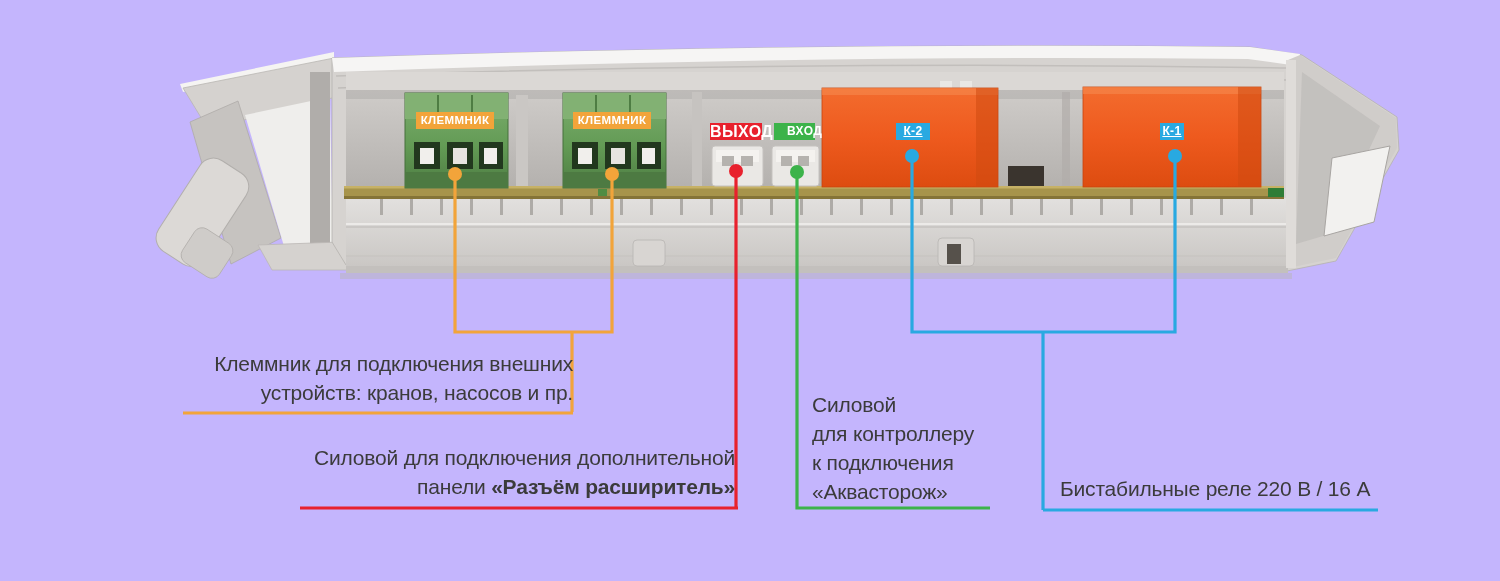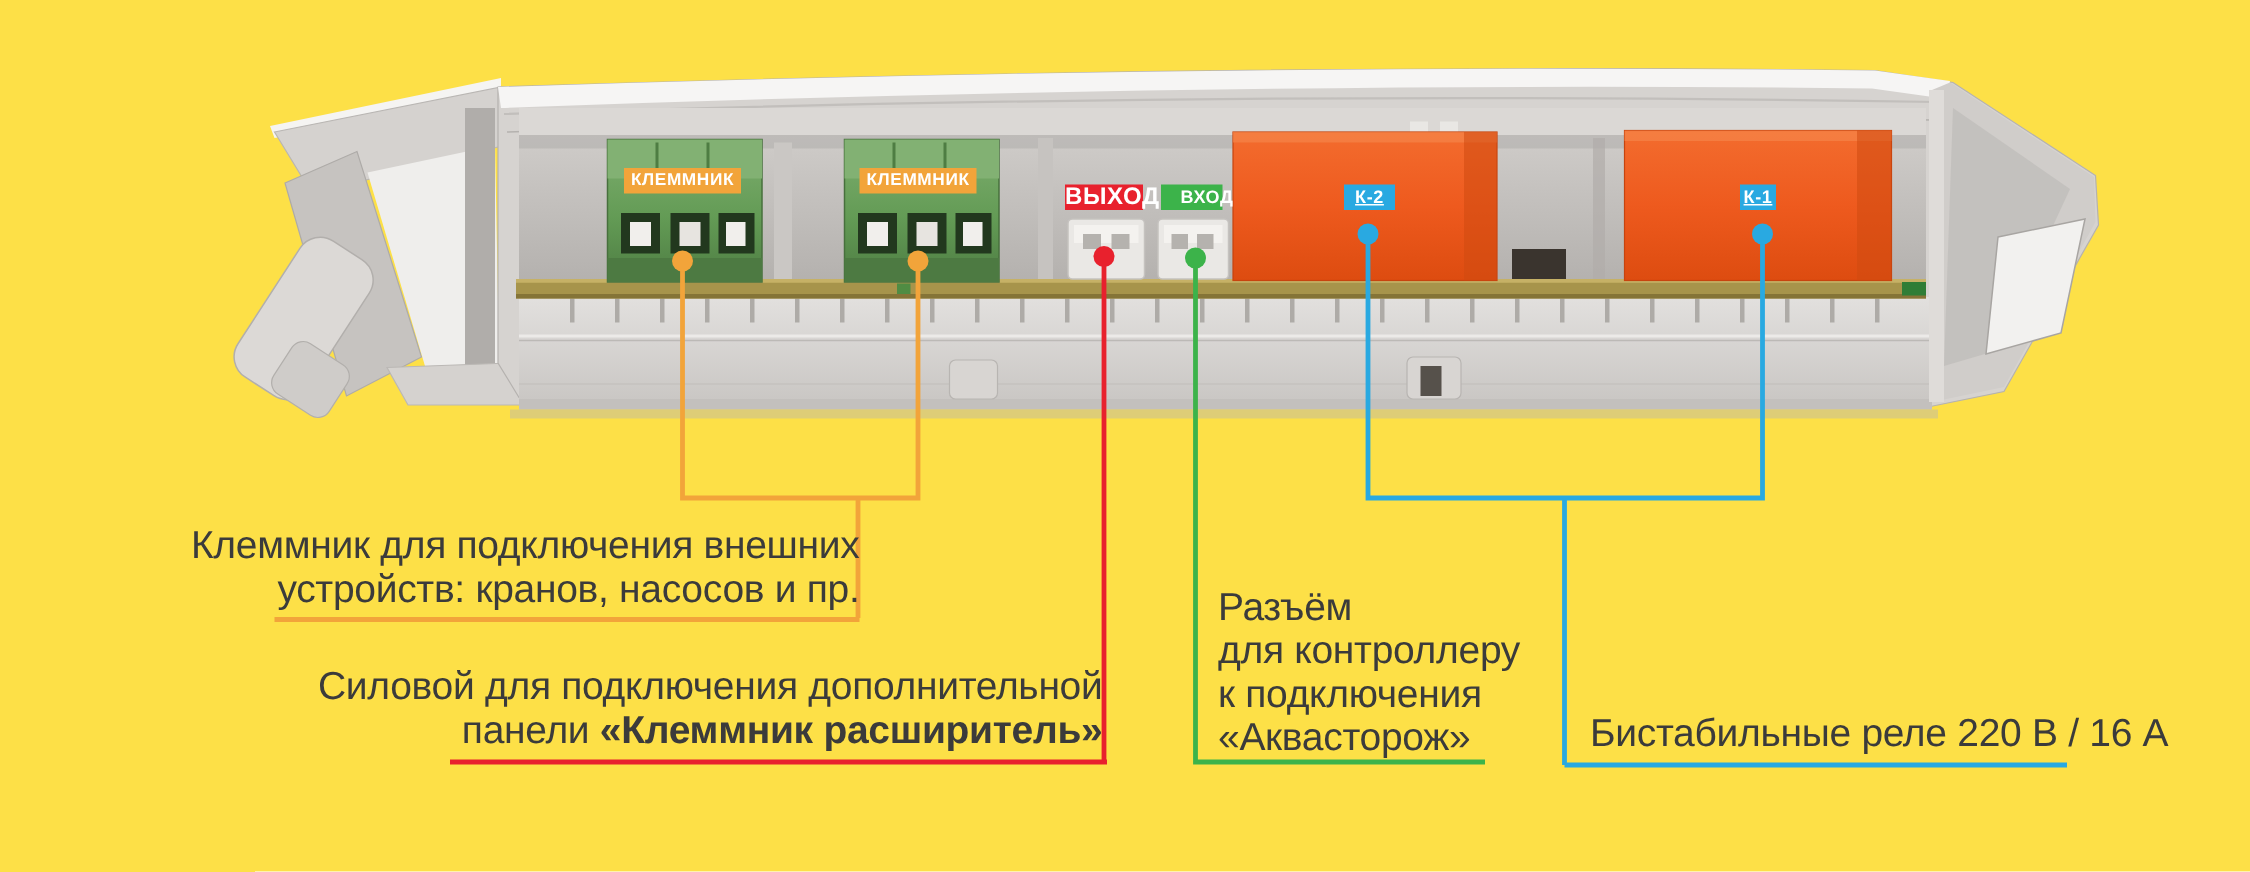--- a/index.html
+++ b/index.html
@@ -1,30 +1,30 @@
 <!DOCTYPE html>
 <html><head>
 <meta charset="utf-8">
 <style>
   html,body{margin:0;padding:0;background:#fff;}
   #stage{
-    position:relative;width:1500px;height:581px;background:#fde047;overflow:hidden;
+    position:relative;width:1500px;height:581px;background:#c4b5fd;overflow:hidden;
     font-family:"Liberation Sans", sans-serif;
   }
   #device-svg{position:absolute;left:0;top:0;}
   .badge{
     position:absolute;height:17px;line-height:17px;text-align:center;
     color:#fff;font-weight:700;font-size:11.5px;letter-spacing:.4px;box-sizing:border-box;
   }
   .badge-orange{background:#F2A43A;}
   .badge-red{background:#E8212D;}
   .badge-green{background:#3CB34A;padding-left:13px;}
   .badge-blue{background:#29A9E1;text-decoration:underline;}
   .ann{
-    position:absolute;color:#3B3B3B;font-size:26px;line-height:29px;
+    position:absolute;color:#3B3B3B;font-size:21px;line-height:29px;
     letter-spacing:-0.2px;white-space:nowrap;
   }
   .ann-right{text-align:right;}
   .ann b{font-weight:700;}
 </style>
 </head>
 <body>
 
 <div id="stage">
 
@@ -191,25 +191,25 @@
   <div class="badge badge-blue" style="left:896px;top:123px;width:34px;font-size:12px;">К-2</div>
   <div class="badge badge-blue" style="left:1160px;top:123px;width:24px;font-size:12px;">К-1</div>
 
   <div class="ann ann-right" style="right:927px;top:349px;">
     <div>Клеммник для подключения внешних</div>
     <div>устройств: кранов, насосов и пр.</div>
   </div>
 
   <div class="ann ann-right" style="right:765px;top:443px;">
     <div>Силовой для подключения дополнительной</div>
-    <div><span>панели </span><b>«Клеммник расширитель»</b></div>
+    <div><span>панели </span><b>«Разъём расширитель»</b></div>
   </div>
 
   <div class="ann" style="left:812px;top:390px;">
-    <div>Разъём</div>
+    <div>Силовой</div>
     <div>для контроллеру</div>
     <div>к подключения</div>
     <div>«Аквасторож»</div>
   </div>
 
   <div class="ann" style="left:1060px;top:474px;">Бистабильные реле 220 В / 16 А</div>
 
 </div>
 
 </body></html>

